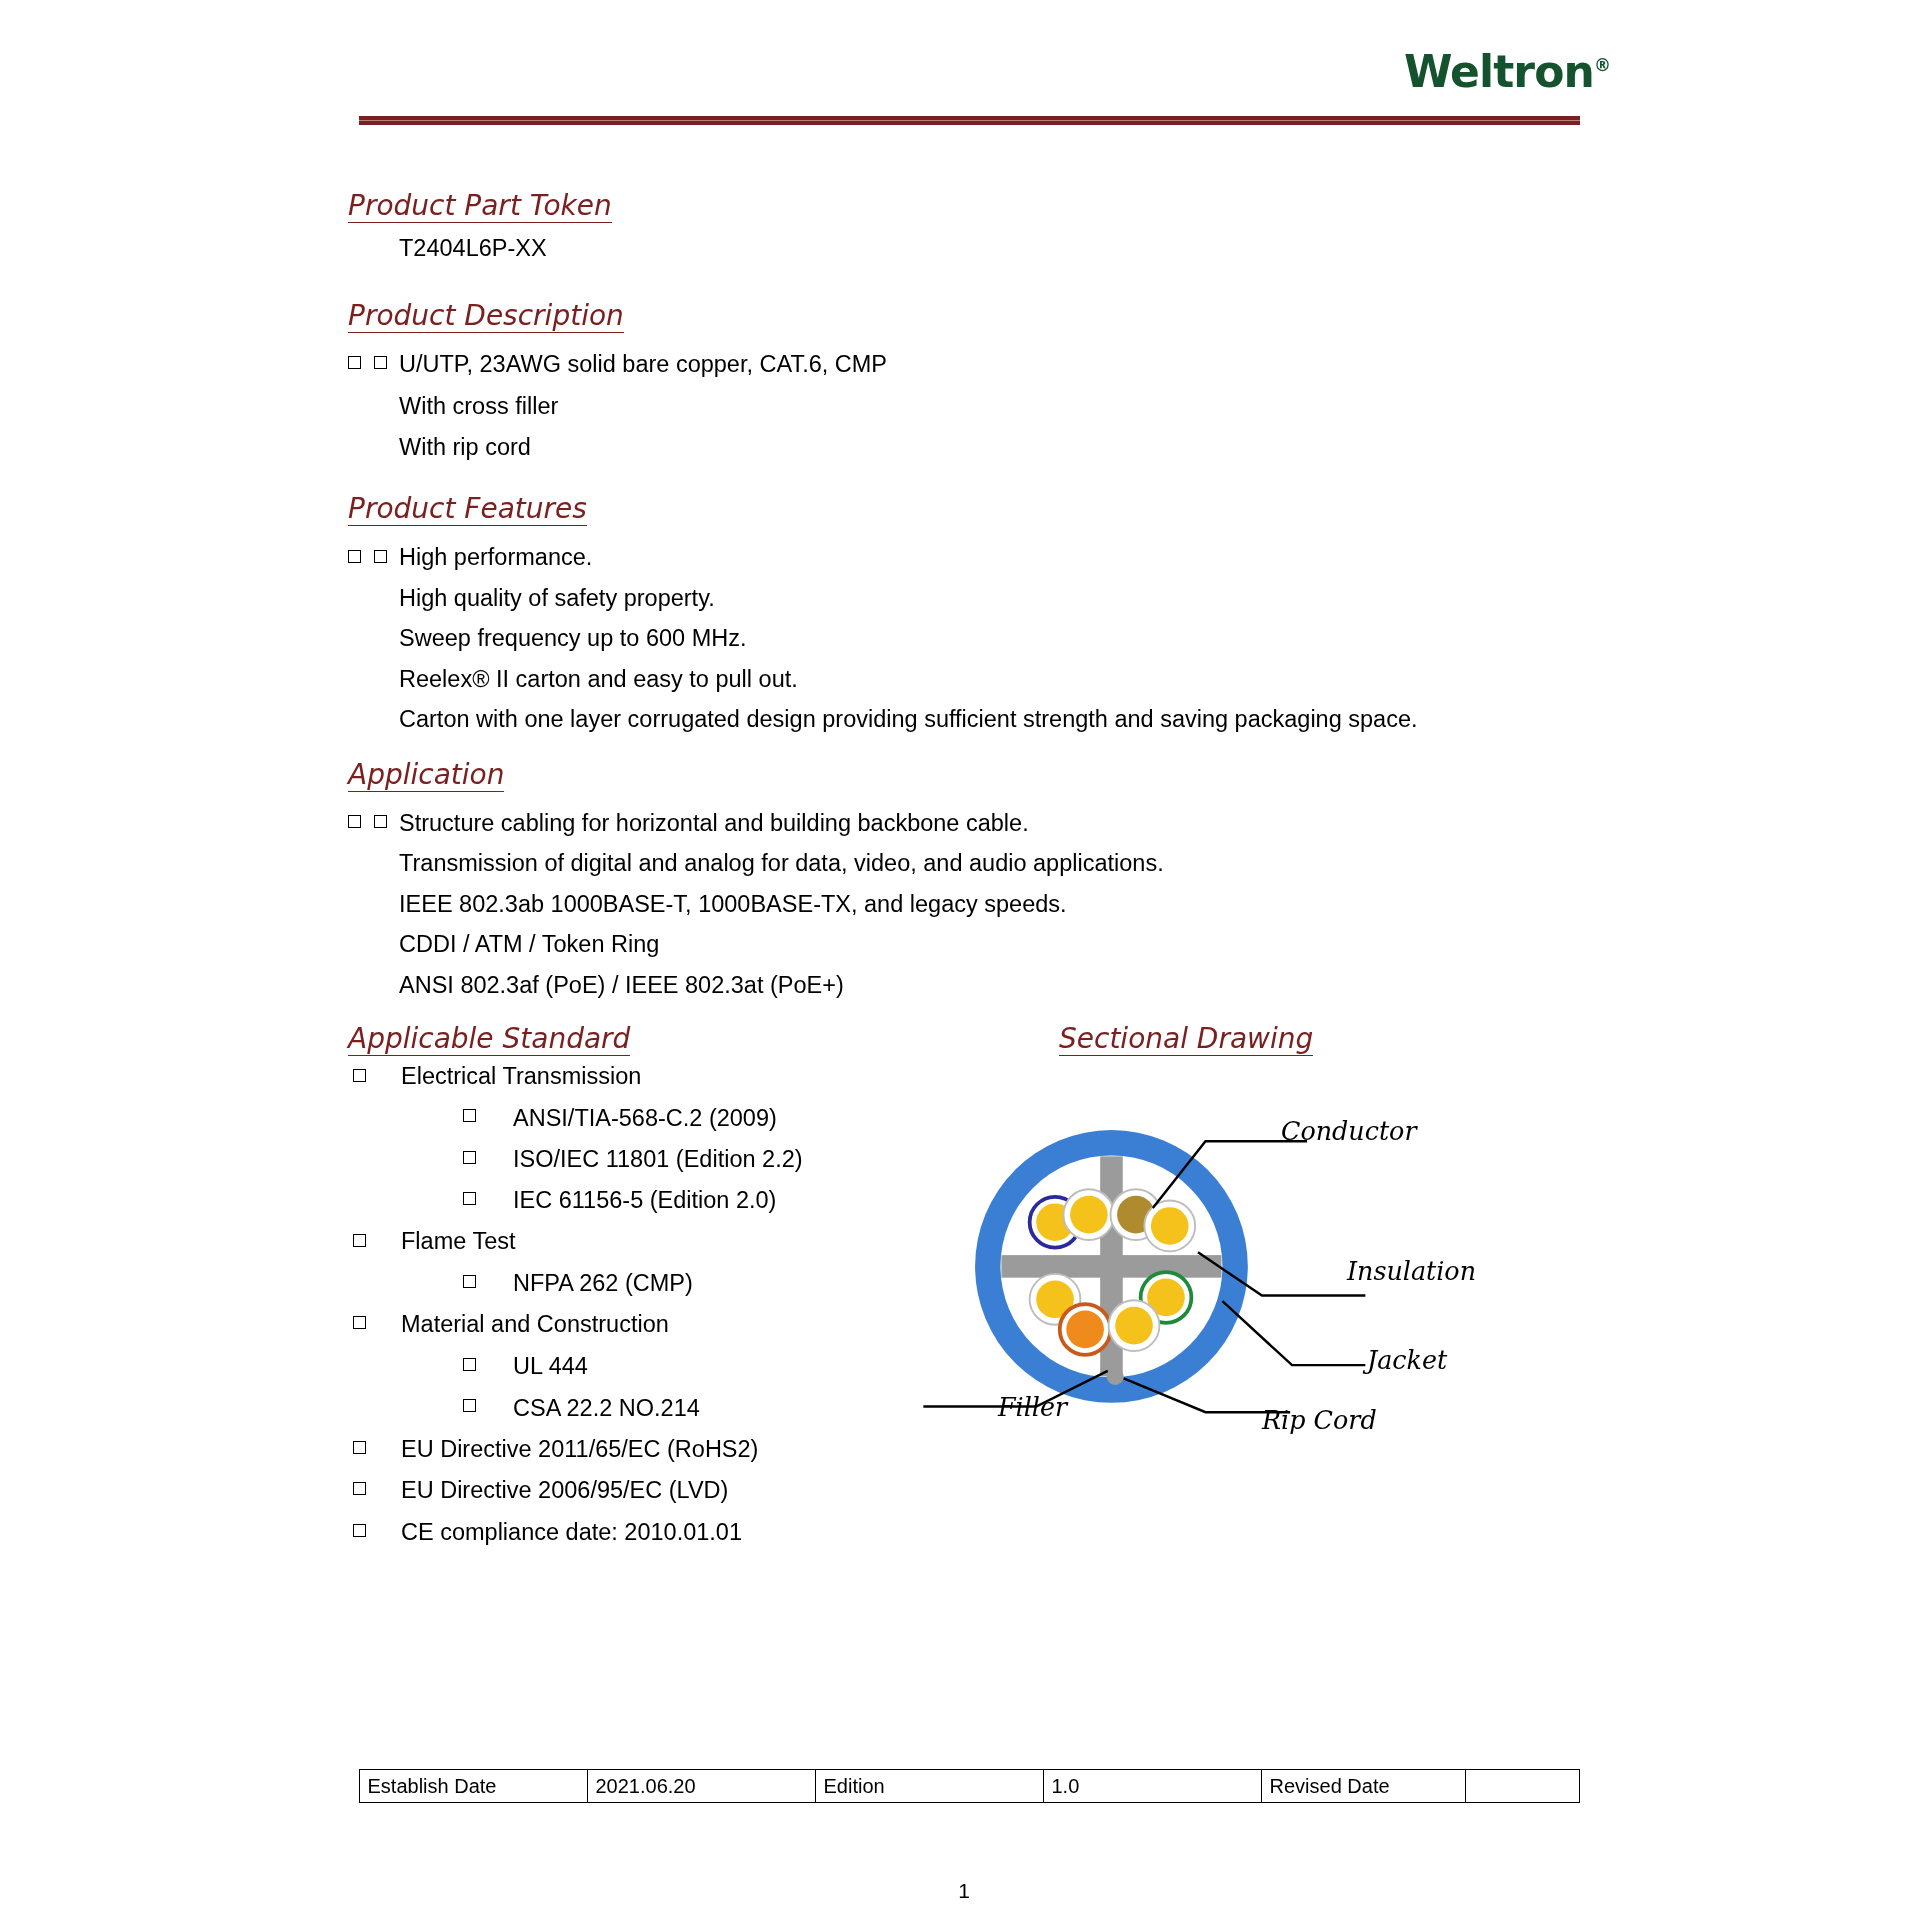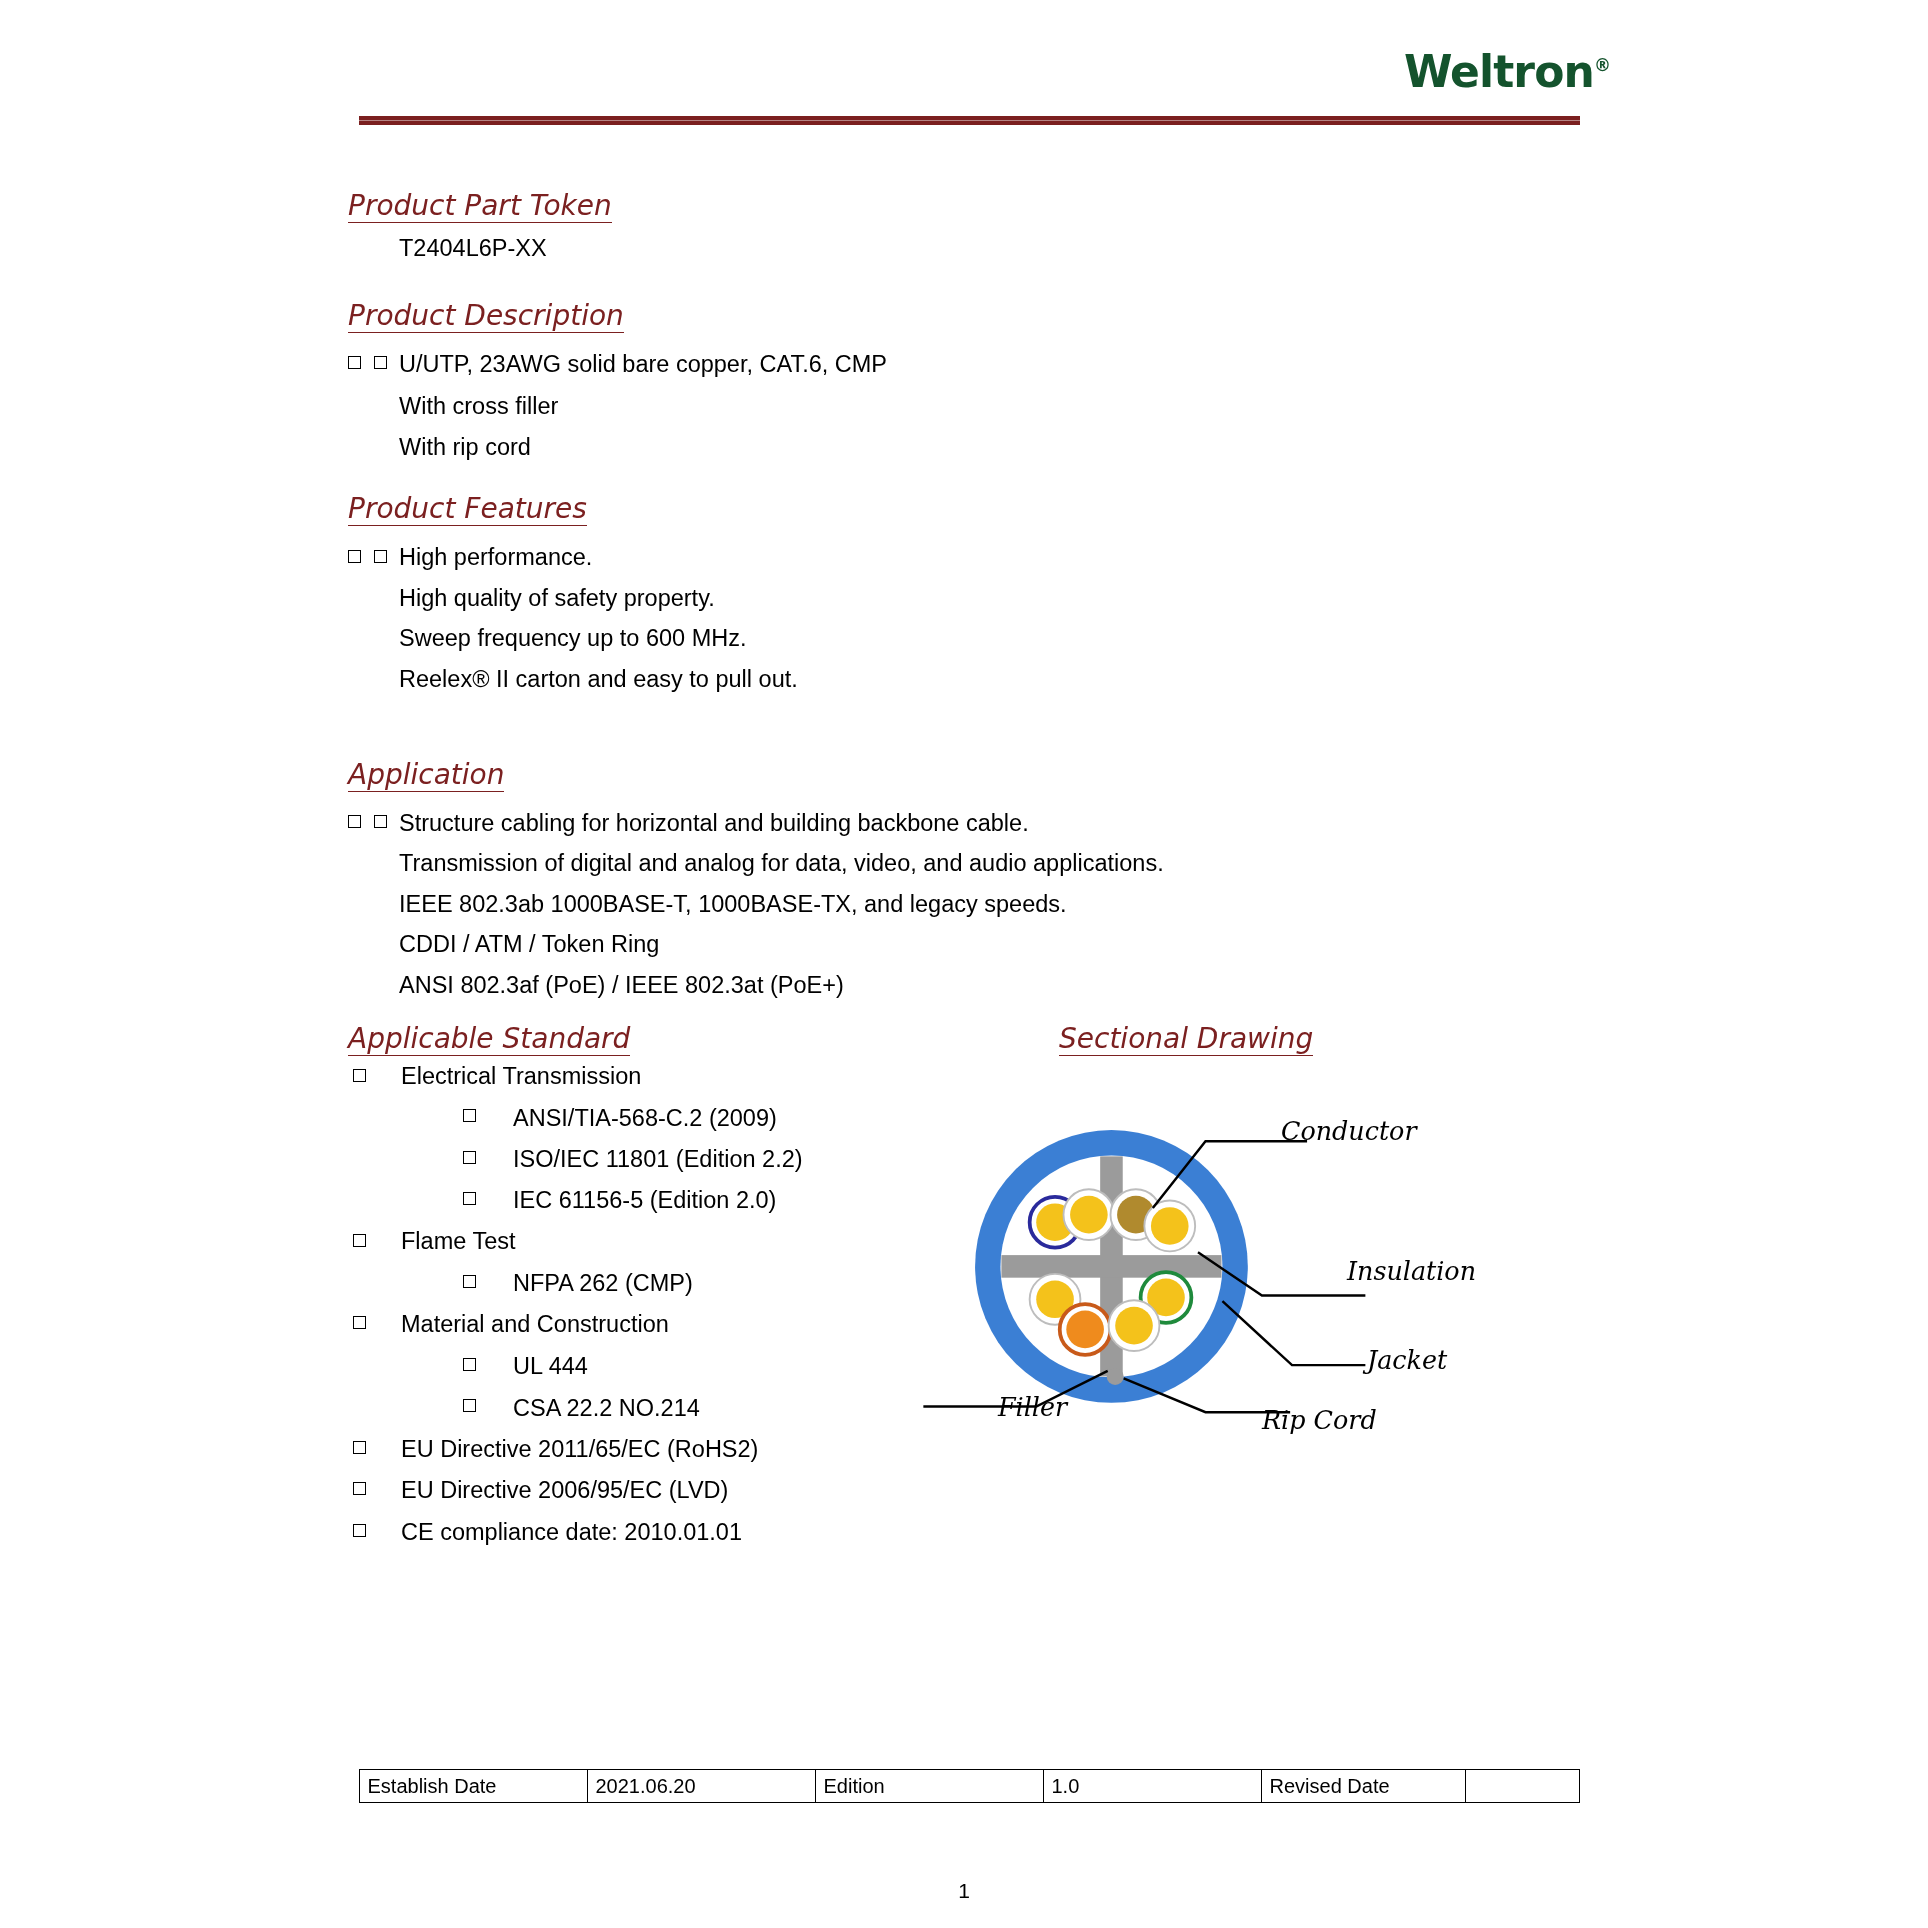--- a/index.html
+++ b/index.html
@@ -150,20 +150,21 @@
   <div class="txt" style="left:399px; top:392px;">With cross filler</div>
   <div class="txt" style="left:399px; top:433px;">With rip cord</div>
 
   <div class="heading" style="left:348px; top:494px;">Product Features</div>
   <span class="sq" style="left:348px; top:550px;"></span>
   <span class="sq" style="left:374px; top:550px;"></span>
   <div class="txt" style="left:399px; top:543px;">High performance.</div>
   <div class="txt" style="left:399px; top:584px;">High quality of safety property.</div>
   <div class="txt" style="left:399px; top:624px;">Sweep frequency up to 600 MHz.</div>
   <div class="txt" style="left:399px; top:665px;">Reelex®  II carton and easy to pull out.</div>
+  <div class="txt" style="left:399px; top:705px;">Carton with one layer corrugated design providing sufficient strength and saving packaging space.</div>
 
   <div class="heading" style="left:348px; top:760px;">Application</div>
   <span class="sq" style="left:348px; top:815px;"></span>
   <span class="sq" style="left:374px; top:815px;"></span>
   <div class="txt" style="left:399px; top:809px;">Structure cabling for horizontal and building backbone cable.</div>
   <div class="txt" style="left:399px; top:849px;">Transmission of digital and analog for data, video, and audio applications.</div>
   <div class="txt" style="left:399px; top:890px;">IEEE 802.3ab 1000BASE-T, 1000BASE-TX, and legacy speeds.</div>
   <div class="txt" style="left:399px; top:930px;">CDDI / ATM / Token Ring</div>
   <div class="txt" style="left:399px; top:971px;">ANSI 802.3af (PoE) / IEEE 802.3at (PoE+)</div>
 

